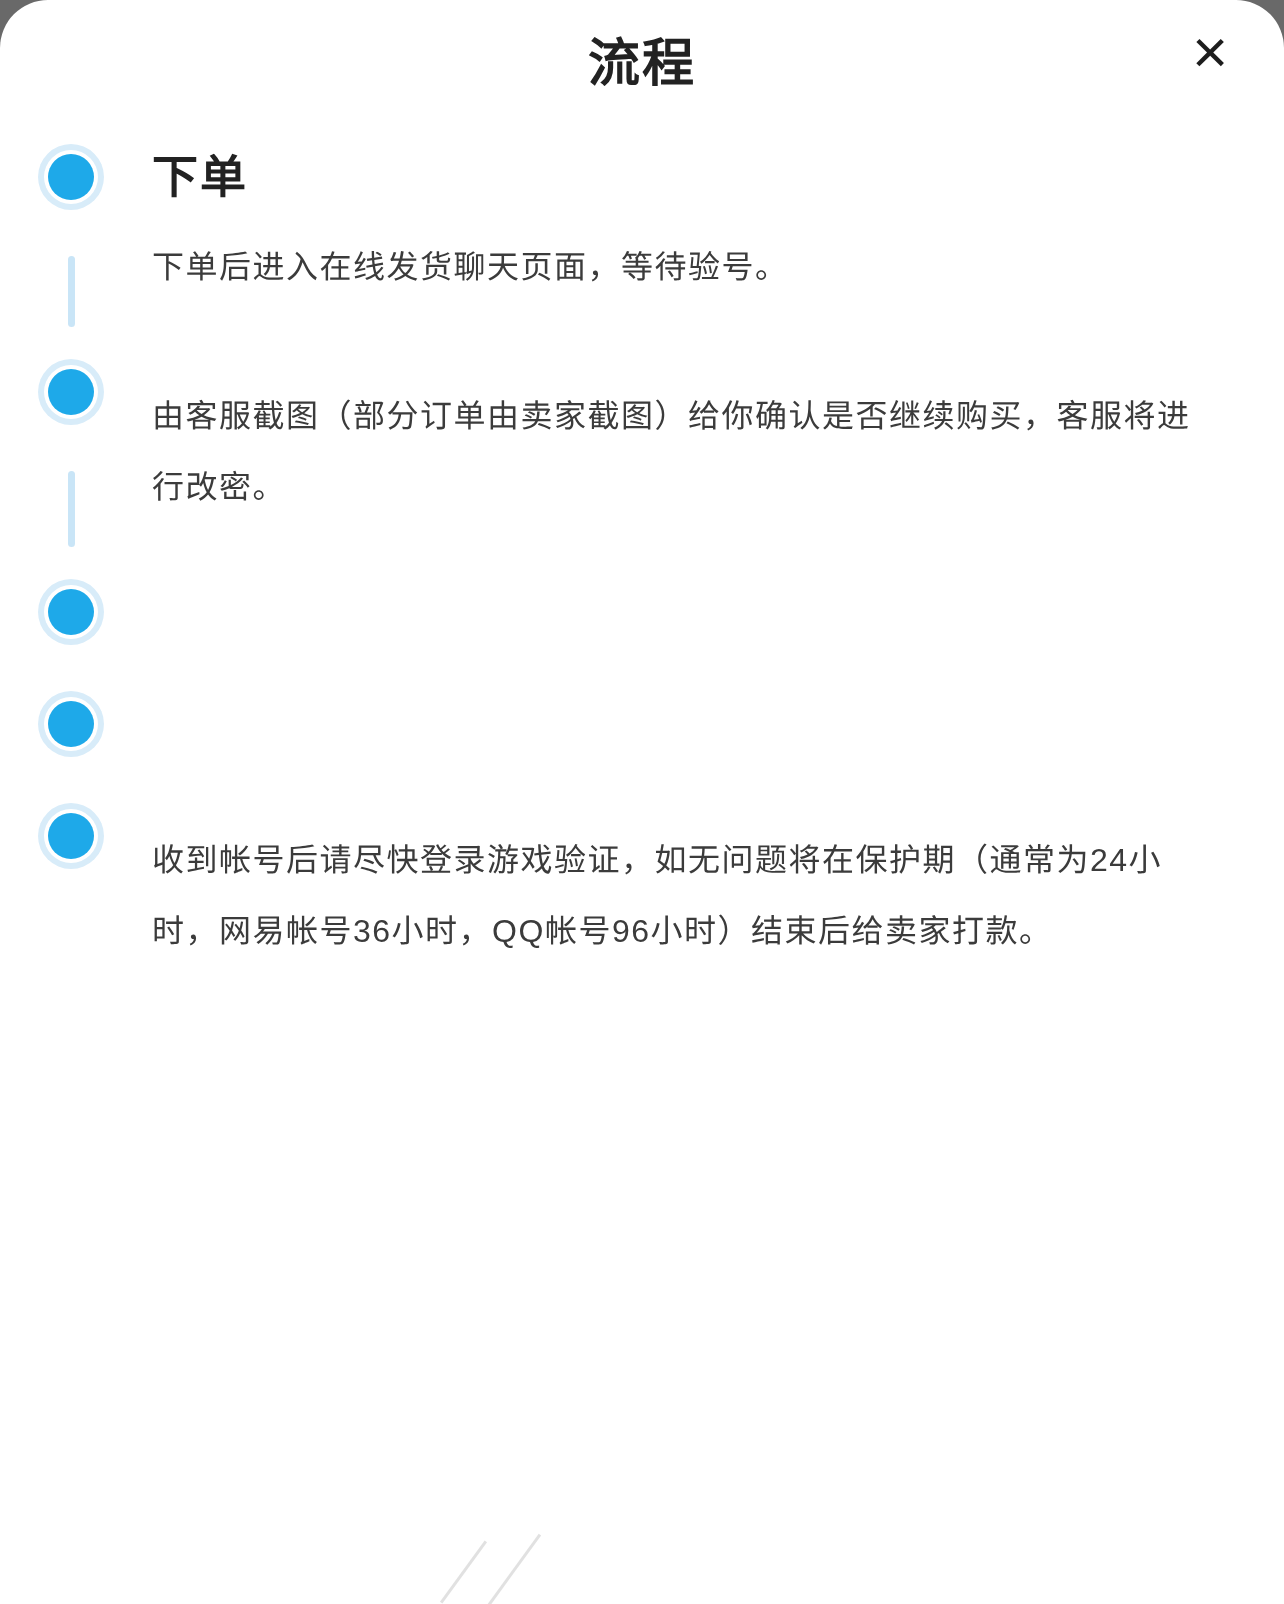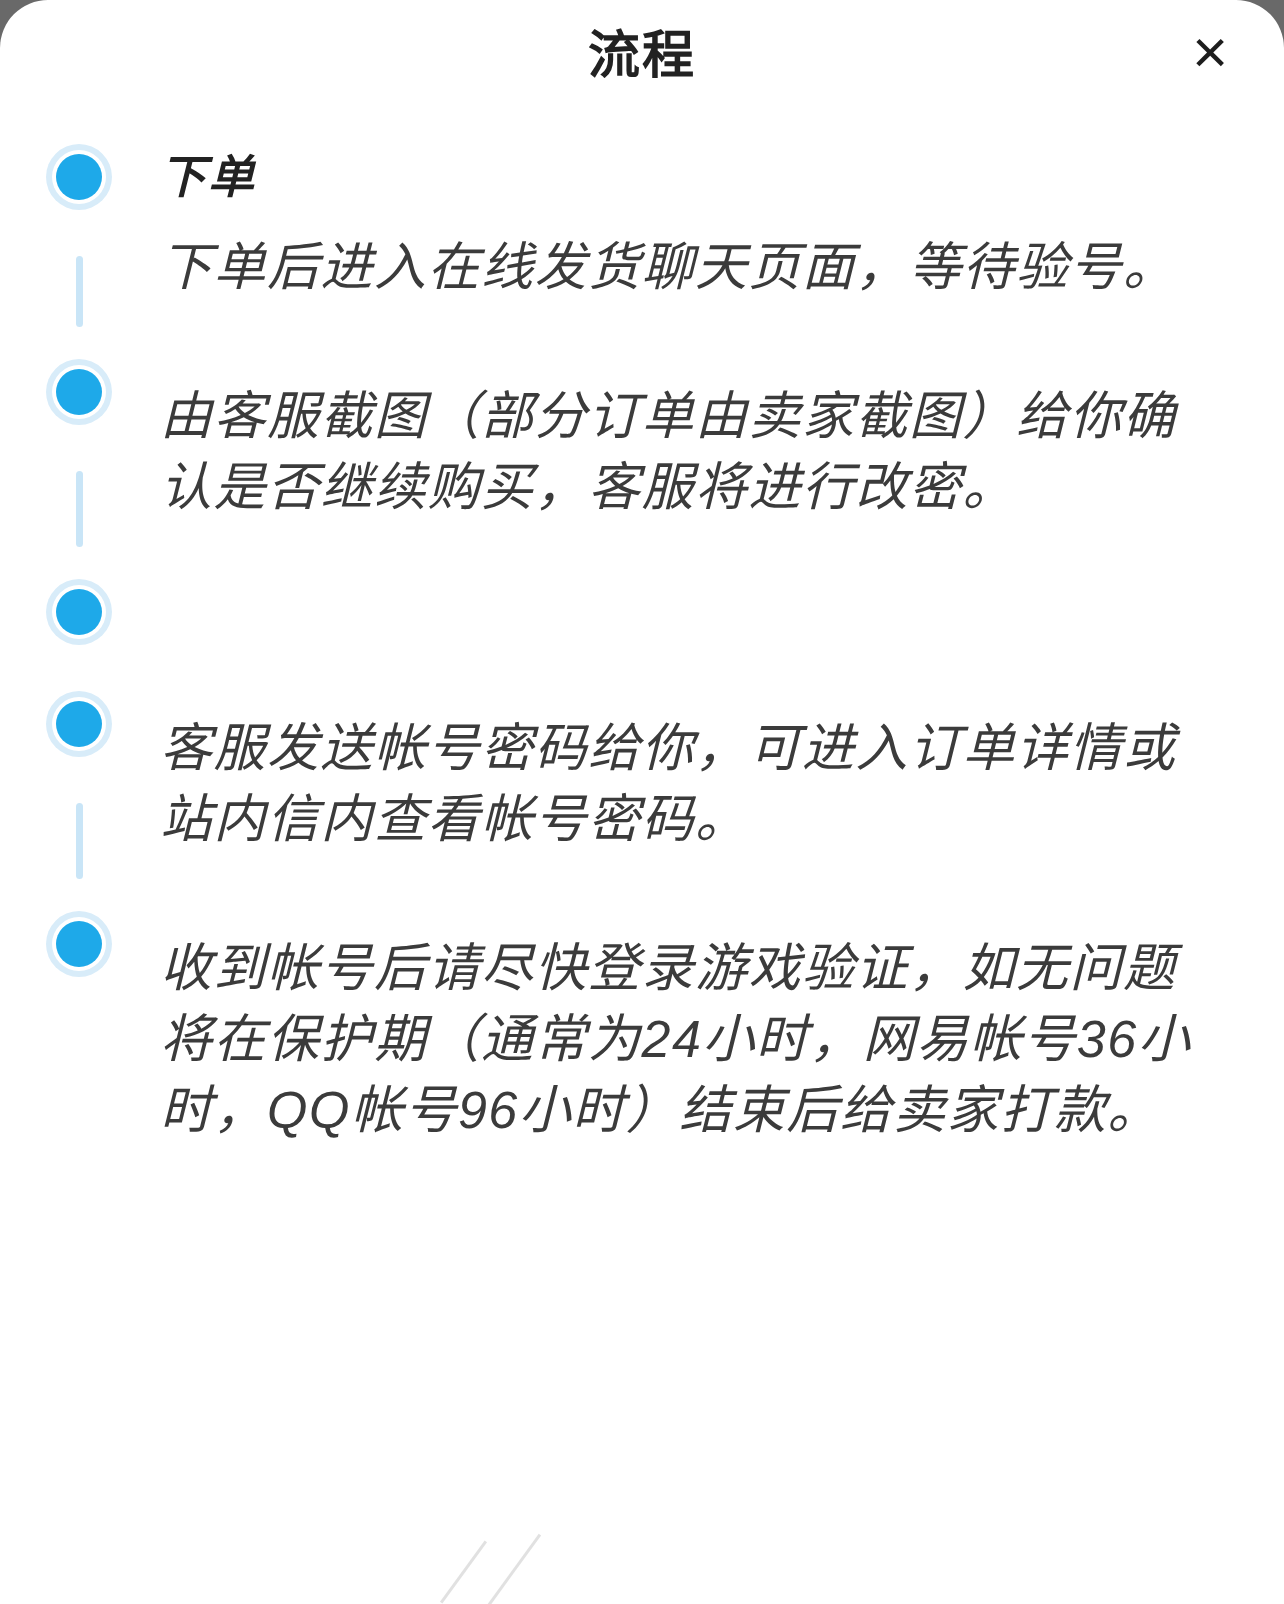--- a/index.html
+++ b/index.html
@@ -20,21 +20,21 @@
   }
   .modal{
     position:relative;
     width:1284px;height:1604px;
     background:var(--surface);
     border-radius:48px 48px 0 0;
     overflow:hidden;
   }
   .modal-header{
     position:relative;
-    padding-top:24px;
+    padding-top:32px;
     height:88px;
   }
   .modal-title{
     text-align:center;
     font-size:52px;
     line-height:62px;
     font-weight:700;
     color:var(--title-text);
     letter-spacing:2px;
   }
@@ -48,22 +48,21 @@
   }
   .close-btn .glyph{
     font-size:62px;
     line-height:72px;
     font-weight:400;
     color:#1d1d1d;
   }
   .steps{
     list-style:none;
     margin-top:56px;
-    padding:0 92px 0 12px;
-    font-style:italic;
+    padding:0 92px 0 4px;
   }
   .step{
     position:relative;
     display:flex;
     margin-bottom:56px;
   }
   .rail{
     position:relative;
     width:148px;
     flex-shrink:0;
@@ -91,21 +90,21 @@
   }
   .step-title{
     font-size:46px;
     line-height:66px;
     font-weight:700;
     color:var(--title-text);
     letter-spacing:2px;
   }
   .step-desc{
     margin-top:22px;
-    font-size:52px;
+    font-size:32px;
     line-height:71px;
     color:var(--desc-text);
     letter-spacing:1.5px;
     word-break:break-all;
   }
   .watermark{
     position:absolute;
     left:0;top:0;width:100%;height:100%;
     pointer-events:none;
   }
@@ -159,21 +158,20 @@
         <span class="connector"></span>
       </div>
     </li>
 
     <li class="step">
       <div class="rail">
         <span class="dot"></span>
         <span class="connector"></span>
       </div>
       <div class="step-content">
-        <p class="step-desc">客服发送帐号密码给你，可进入订单详情或站内信内查看帐号密码。</p>
       </div>
     </li>
 
     <li class="step">
       <div class="rail">
         <span class="dot"></span>
       </div>
       <div class="step-content">
         <p class="step-desc">收到帐号后请尽快登录游戏验证，如无问题将在保护期（通常为24小时，网易帐号36小时，QQ帐号96小时）结束后给卖家打款。</p>
       </div>

